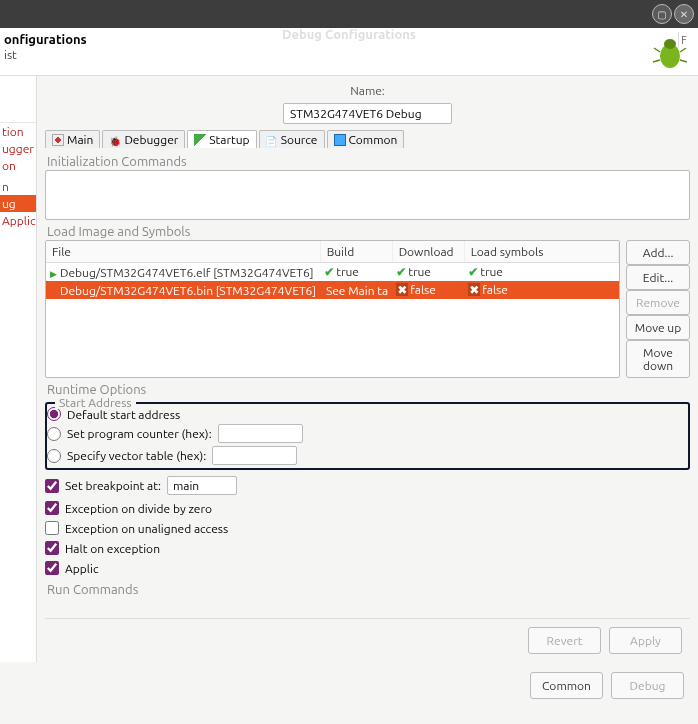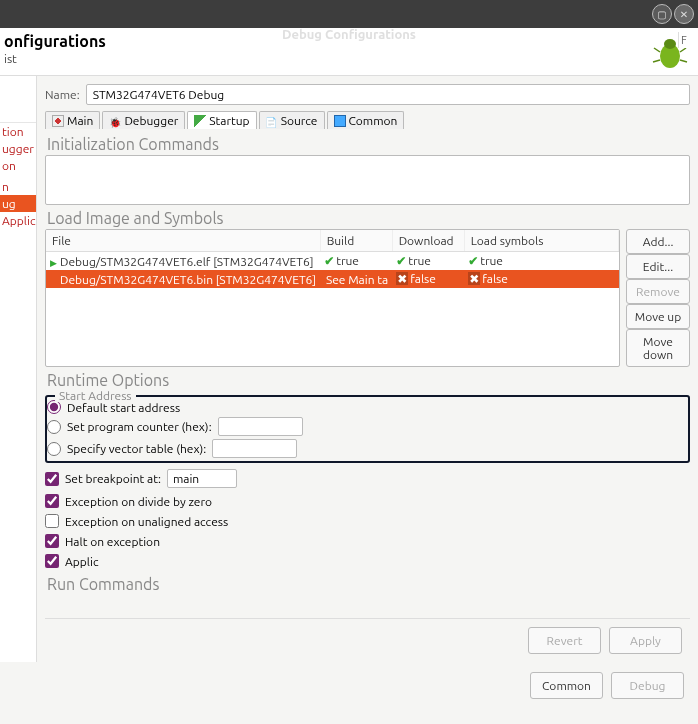--- a/index.html
+++ b/index.html
@@ -6,46 +6,46 @@
 body { background: #f5f5f3; width: 698px; height: 724px; overflow: hidden; position: relative; }
 
 .titlebar { background: #3d3d3d; color: #dfdfdf; height: 28px; display: flex; align-items: center; justify-content: center; position: relative; }
 .titlebar .title { font-size: 13px; font-weight: bold; margin-top: 39px; }
 .titlebar .wc { position: absolute; right: 4px; display: flex; gap: 2px; }
 .titlebar .wc .btn { width: 20px; height: 20px; border-radius: 50%; background: #5a5a5a; color: #ddd; display: flex; align-items: center; justify-content: center; font-size: 10px; cursor: pointer; }
 .titlebar .wc .btn.x { background: #6a6a6a; }
 
 .header { background: #fff; border-bottom: 1px solid #ddd; height: 48px; display: flex; justify-content: space-between; align-items: flex-start; padding: 4px 8px 0 4px; }
 .header .hleft { display: flex; flex-direction: column; }
-.header .hleft .big { font-weight: bold; font-size: 16px; }
+.header .hleft .big { font-weight: bold; font-size: 13px; }
 .header .hleft .small { color: #444; margin-top: 2px; }
 .header .bug { width: 40px; height: 40px; }
 
 .body { display: flex; height: 586px; }
 .sidebar { width: 37px; background: #fff; border-right: 1px solid #ddd; padding-top: 25px; }
 .sidebar .tool { height: 22px; border-bottom: 1px solid #e6e6e6; }
 .sidebar .item { padding: 2px 2px; white-space: nowrap; overflow: hidden; color: #b91c1c; }
 .sidebar .item.sel { background: #e95420; color: #fff; }
 
 .main { flex: 1; padding: 8px 8px 0 8px; display: flex; flex-direction: column; }
-.namerow { display: flex; align-items: center; gap: 6px; margin-bottom: 6px; }
+.namerow { display: flex; align-items: center; gap: 6px; margin-bottom: 6px; flex-direction: column; }
 .namerow label { color: #555; }
 .namerow input { flex: 1; border: 1px solid #bbb; padding: 3px 6px; border-radius: 2px; }
 
 .tabs { display: flex; gap: 2px; margin-bottom: 2px; }
 .tab { border: 1px solid #bbb; border-bottom: none; padding: 2px 6px; background: #f0f0f0; border-radius: 2px 2px 0 0; display: flex; align-items: center; gap: 3px; cursor: pointer; }
 .tab.active { background: #fff; }
 .tab .ti { width: 12px; height: 12px; display: inline-block; }
 .ti-main { background: radial-gradient(circle, #c33 40%, transparent 41%), #eee; border:1px solid #aaa;}
 .ti-dbg::before { content:"🐞"; font-size:10px;}
 .ti-start { background: linear-gradient(135deg,#4a4 50%, transparent 51%);}
 .ti-src::before { content:"📄"; font-size:10px;}
 .ti-com { background:#4af; border:1px solid #26a;}
 
-.section-label { color: #888; font-size: 16px; margin: 4px 0 2px 2px; }
+.section-label { color: #888; font-size: 13px; margin: 4px 0 2px 2px; }
 
 .ibox { border: 1px solid #bbb; background: #fff; height: 50px; border-radius: 2px; }
 
 .symwrap { display: flex; gap: 6px; }
 .symtable { flex: 1; border: 1px solid #bbb; background: #fff; border-radius: 2px; height: 138px; overflow: hidden;}
 .symtable table { width: 100%; border-collapse: collapse; }
 .symtable th { text-align: left; font-weight: normal; color: #333; padding: 4px 6px; border-bottom: 1px solid #ddd; border-right: 1px solid #eee; background:#fafafa;}
 .symtable td { padding: 2px 4px; color: #333; white-space: nowrap; overflow: hidden; }
 .symtable tr.sel td { background: #e95420; color: #fff; }
 .symtable .tick::before { content: "✔"; color: #3a3; font-weight: bold; margin-right: 2px; }

